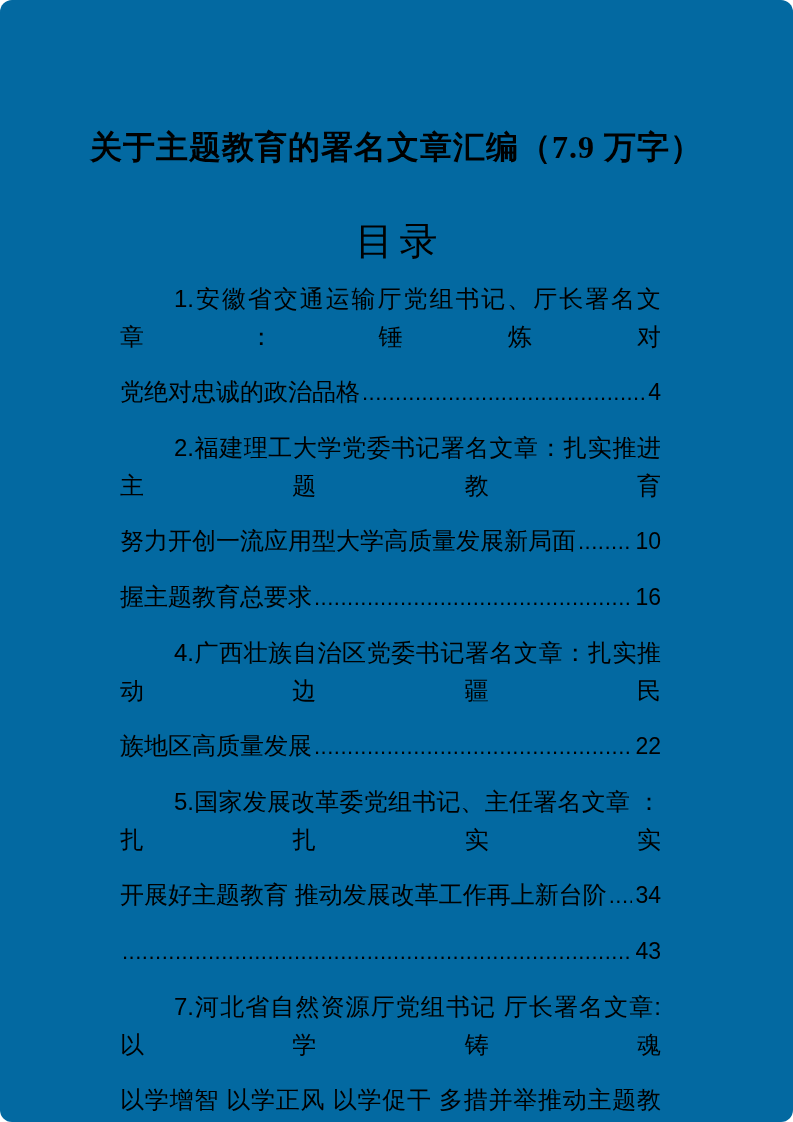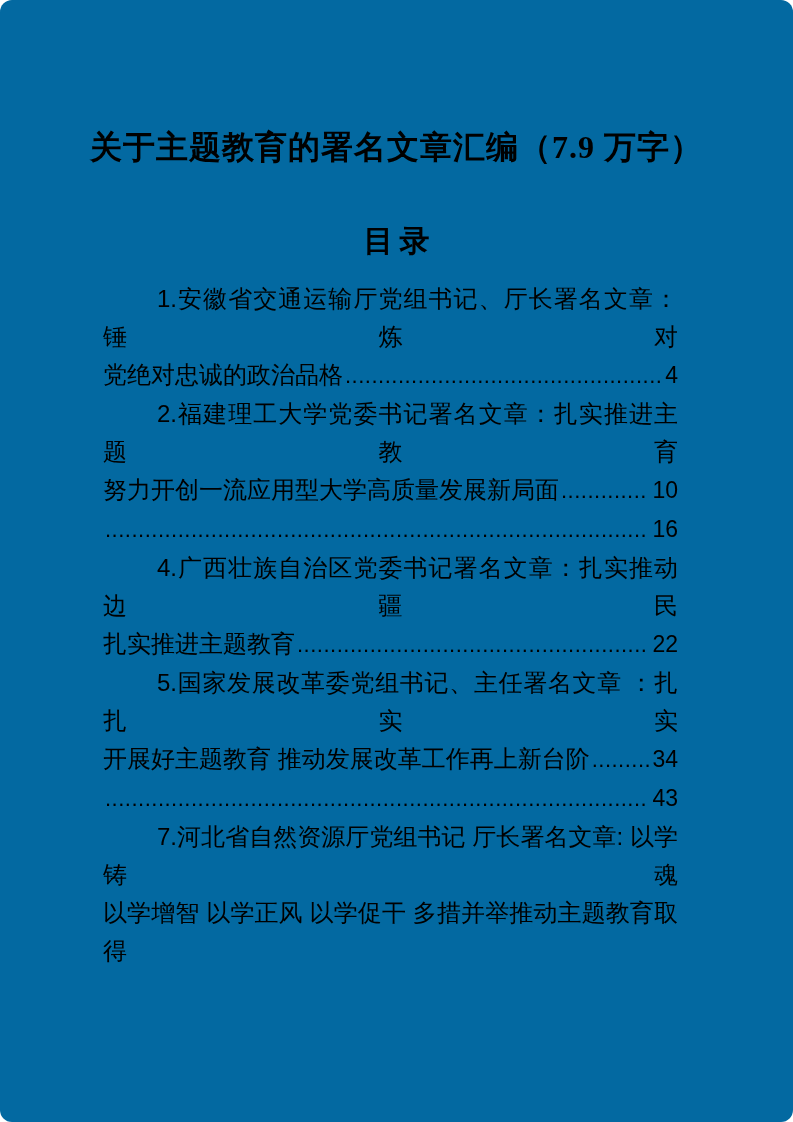--- a/index.html
+++ b/index.html
@@ -20,34 +20,34 @@
     font-family: "Liberation Serif", serif;
     font-weight: 700;
     font-size: 32px;
     line-height: 42px;
     letter-spacing: 1px;
   }
   .toc-heading {
     margin: 54px 0 0 0;
     text-align: center;
     font-family: "Liberation Serif", serif;
-    font-weight: 700;
-    font-size: 30px;
+    font-weight: 400;
+    font-size: 38px;
     line-height: 38px;
     letter-spacing: 6px;
     text-indent: 6px;
   }
   .toc {
     width: 575px;
     margin: 20px 0 0 103px;
     font-size: 24px;
     line-height: 38px;
   }
   .toc-entry { margin: 0; }
-  .tline { margin: 0; }
+  .tline { margin: 17px; }
   .indent { text-indent: 54px; }
   .jfull {
     text-align: justify;
     text-align-last: justify;
   }
   .leader {
     display: flex;
     align-items: flex-start;
   }
   .ltext { flex: 0 0 auto; white-space: nowrap; }
@@ -91,29 +91,30 @@
       <p class="tline indent jfull">2.福建理工大学党委书记署名文章：扎实推进主题教育</p>
       <p class="tline leader">
         <span class="ltext">努力开创一流应用型大学高质量发展新局面</span>
         <span class="dots"></span>
         <span class="pagenum">10</span>
       </p>
     </div>
 
     <div class="toc-entry">
       <p class="tline leader">
+        <span class="ltext">握主题教育总要求</span>
         <span class="dots"></span>
         <span class="pagenum">16</span>
       </p>
     </div>
 
     <div class="toc-entry">
       <p class="tline indent jfull">4.广西壮族自治区党委书记署名文章：扎实推动边疆民</p>
       <p class="tline leader">
-        <span class="ltext">扎实推进主题教育</span>
+        <span class="ltext">族地区高质量发展</span>
         <span class="dots"></span>
         <span class="pagenum">22</span>
       </p>
     </div>
 
     <div class="toc-entry">
       <p class="tline indent jfull">5.国家发展改革委党组书记、主任署名文章 ：扎扎实实</p>
       <p class="tline leader">
         <span class="ltext">开展好主题教育 推动发展改革工作再上新台阶</span>
         <span class="dots"></span>

